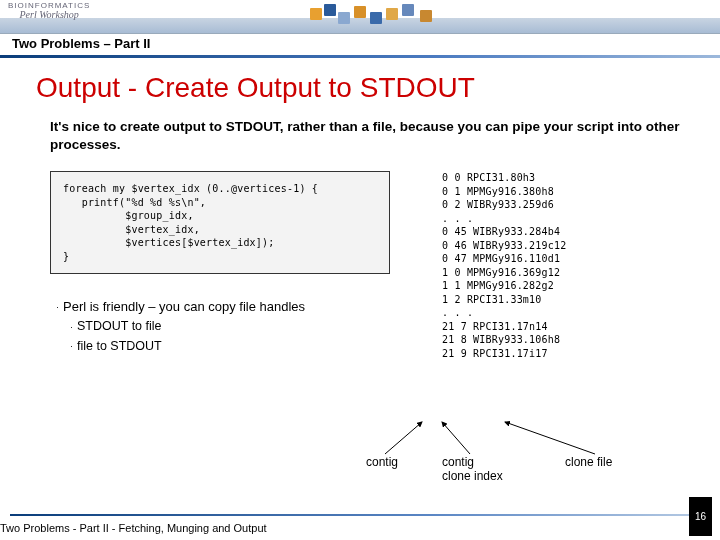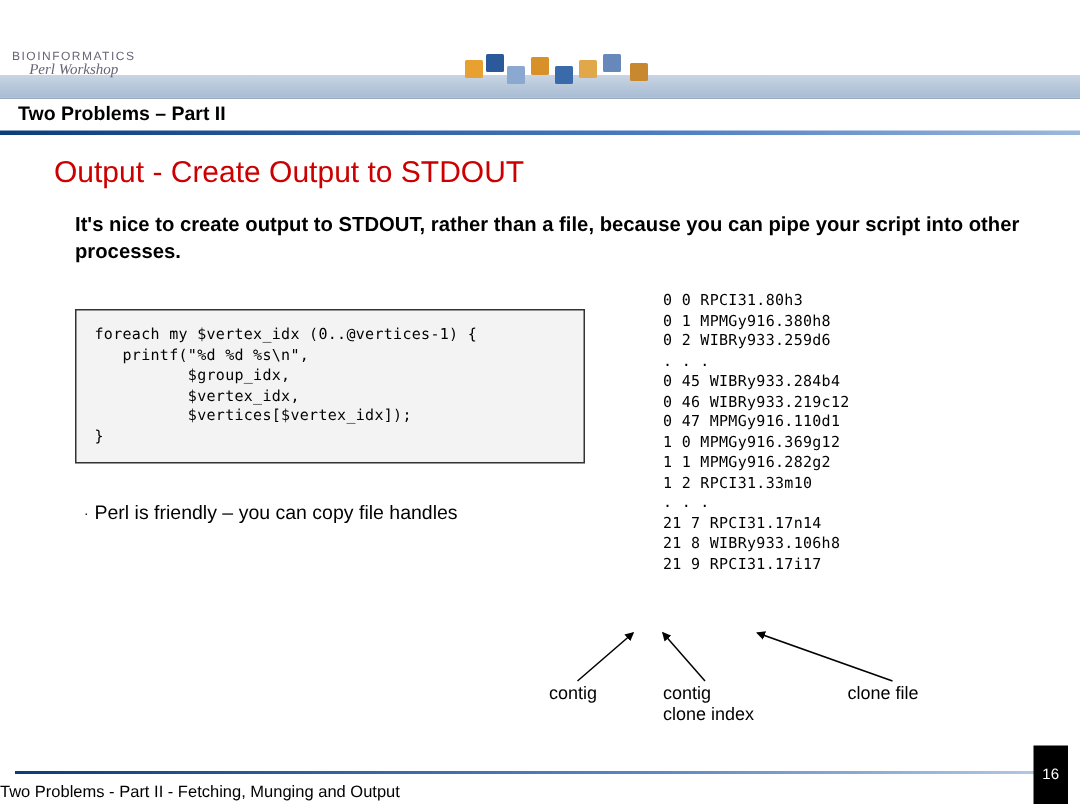--- a/index.html
+++ b/index.html
@@ -9,21 +9,20 @@
     font-family: Arial, Helvetica, sans-serif;
     background: #fff;
     position: relative;
     overflow: hidden;
   }
   .header-banner {
     height: 34px;
     background: linear-gradient(to bottom, #fff 0%, #fff 55%, #c8d4e2 55%, #a8bcd4 100%);
     position: relative;
     border-bottom: 1px solid #9ab;
-    margin-top: 32px;
   }
   .header-left-logo {
     position: absolute;
     left: 8px;
     top: 2px;
     font-size: 8px;
     color: #667;
     line-height: 1;
     letter-spacing: 1px;
   }
@@ -63,21 +62,21 @@
   }
   .subtitle-rule {
     height: 3px;
     background: linear-gradient(to right, #0a3d7a 0%, #4a7ac0 60%, #9cb8db 100%);
   }
   .main {
     padding: 14px 30px 0 30px;
   }
   .slide-title {
     color: #c00;
-    font-size: 20px;
+    font-size: 28px;
     font-weight: normal;
     margin-bottom: 14px;
     margin-left: 6px;
   }
   .intro {
     font-size: 13.5px;
     font-weight: bold;
     margin: 0 8px 18px 20px;
     line-height: 1.3;
   }
@@ -91,21 +90,21 @@
     border: 1px solid #333;
     background: #f3f3f3;
     font-family: "Verdana", "Lucida Console", monospace;
     font-size: 10px;
     padding: 10px 12px;
     white-space: pre;
     width: 340px;
     line-height: 1.35;
     letter-spacing: 0.2px;
   }
-  .left-col { width: 340px; margin-top: 12px; }
+  .left-col { width: 340px; }
   .note {
     margin-top: 24px;
     font-size: 13px;
     line-height: 1.4;
     padding-left: 6px;
   }
   .note .sub {
     margin-left: 14px;
     font-size: 12.5px;
     margin-top: 2px;
@@ -194,20 +193,22 @@
   <div class="columns">
     <div class="left-col">
       <div class="code-box">foreach my $vertex_idx (0..@vertices-1) {
    printf("%d %d %s\n",
           $group_idx,
           $vertex_idx,
           $vertices[$vertex_idx]);
 }</div>
       <div class="note">
         <div><span class="dot">·</span><span>Perl is friendly – you can copy file handles</span></div>
+        <div class="sub"><span class="dot">·</span><span>STDOUT to file</span></div>
+        <div class="sub"><span class="dot">·</span><span>file to STDOUT</span></div>
       </div>
     </div>
     <div class="output-block">0 0 RPCI31.80h3
 0 1 MPMGy916.380h8
 0 2 WIBRy933.259d6
 . . .
 0 45 WIBRy933.284b4
 0 46 WIBRy933.219c12
 0 47 MPMGy916.110d1
 1 0 MPMGy916.369g12

